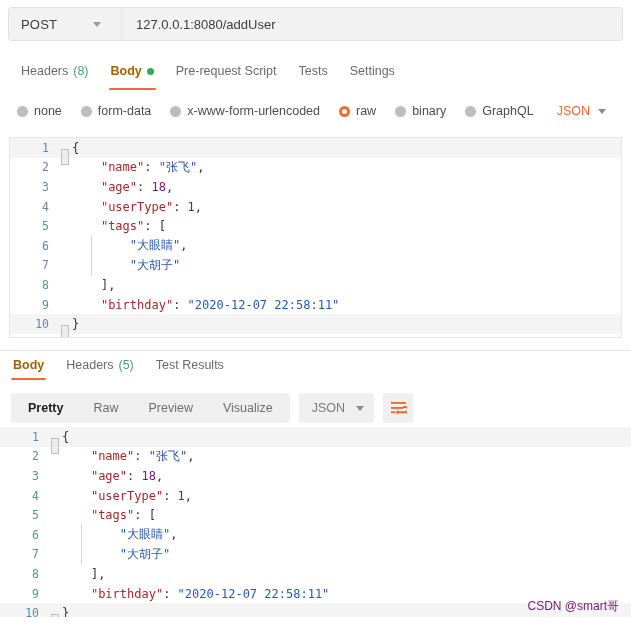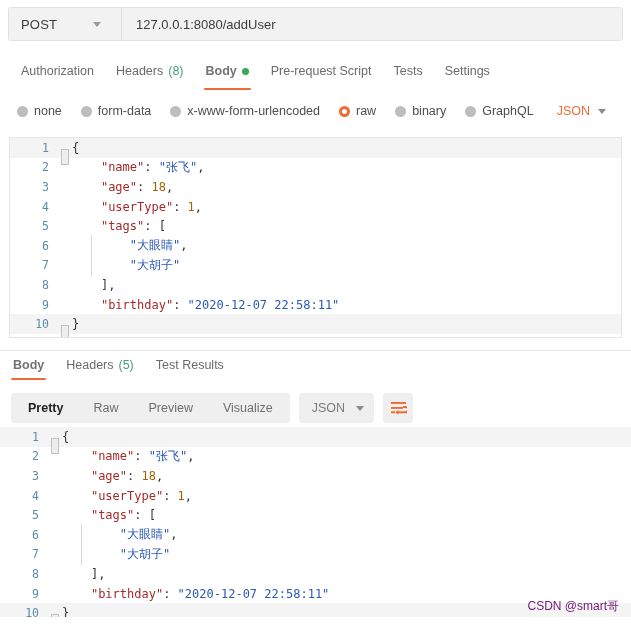--- a/index.html
+++ b/index.html
@@ -75,21 +75,21 @@
     height: 30px;
     display: flex;
     align-items: center;
     gap: 5px;
     padding: 0 11px;
     font-size: 12.5px;
     color: #6b6b6b;
     cursor: pointer;
     white-space: nowrap;
   }
-  .tab.active { color: #737373; font-weight: bold; }
+  .tab.active { color: #a16207; font-weight: bold; }
   .tab.active .tab-underline {
     position: absolute;
     left: 9px; right: 9px;
     bottom: -4px;
     height: 2.5px;
     background: #ef6b33;
     border-radius: 1px;
   }
   .tab-count { color: #49a078; font-weight: normal; }
   .green-dot {
@@ -196,21 +196,21 @@
     position: relative;
   }
   .code-text .indent-guide {
     position: absolute;
     left: 19px; top: -2px;
     width: 1px; height: 21px;
     background: #d8d8d8;
   }
   .tok-key   { color: #a52a2a; }
   .tok-str   { color: #2a58b5; }
-  .tok-num   { color: #a16207; }
+  .tok-num   { color: #701a75; }
   .tok-punct { color: #333333; }
   .tok-brace { color: #333333; }
   .row-hl { background: #f4f4f4; }
 
   
   .pane-divider {
     position: absolute;
     left: 0; top: 350px;
     width: 631px; height: 1px;
     background: #e4e4e4;
@@ -294,23 +294,20 @@
 
   <div class="urlbar">
     <div class="method-select">
       <span class="method-label">POST</span>
       <span class="caret-down"></span>
     </div>
     <div class="url-input" placeholder="Enter request URL">127.0.0.1:8080/addUser</div>
   </div>
 
   <div class="req-tabs">
-    <div class="tab">
-      <span>Authorization</span>
-    </div>
     <div class="tab">
       <span>Headers</span>
       <span class="tab-count">(8)</span>
     </div>
     <div class="tab active">
       <span>Body</span>
       <span class="green-dot"></span>
       <span class="tab-underline"></span>
     </div>
     <div class="tab">

